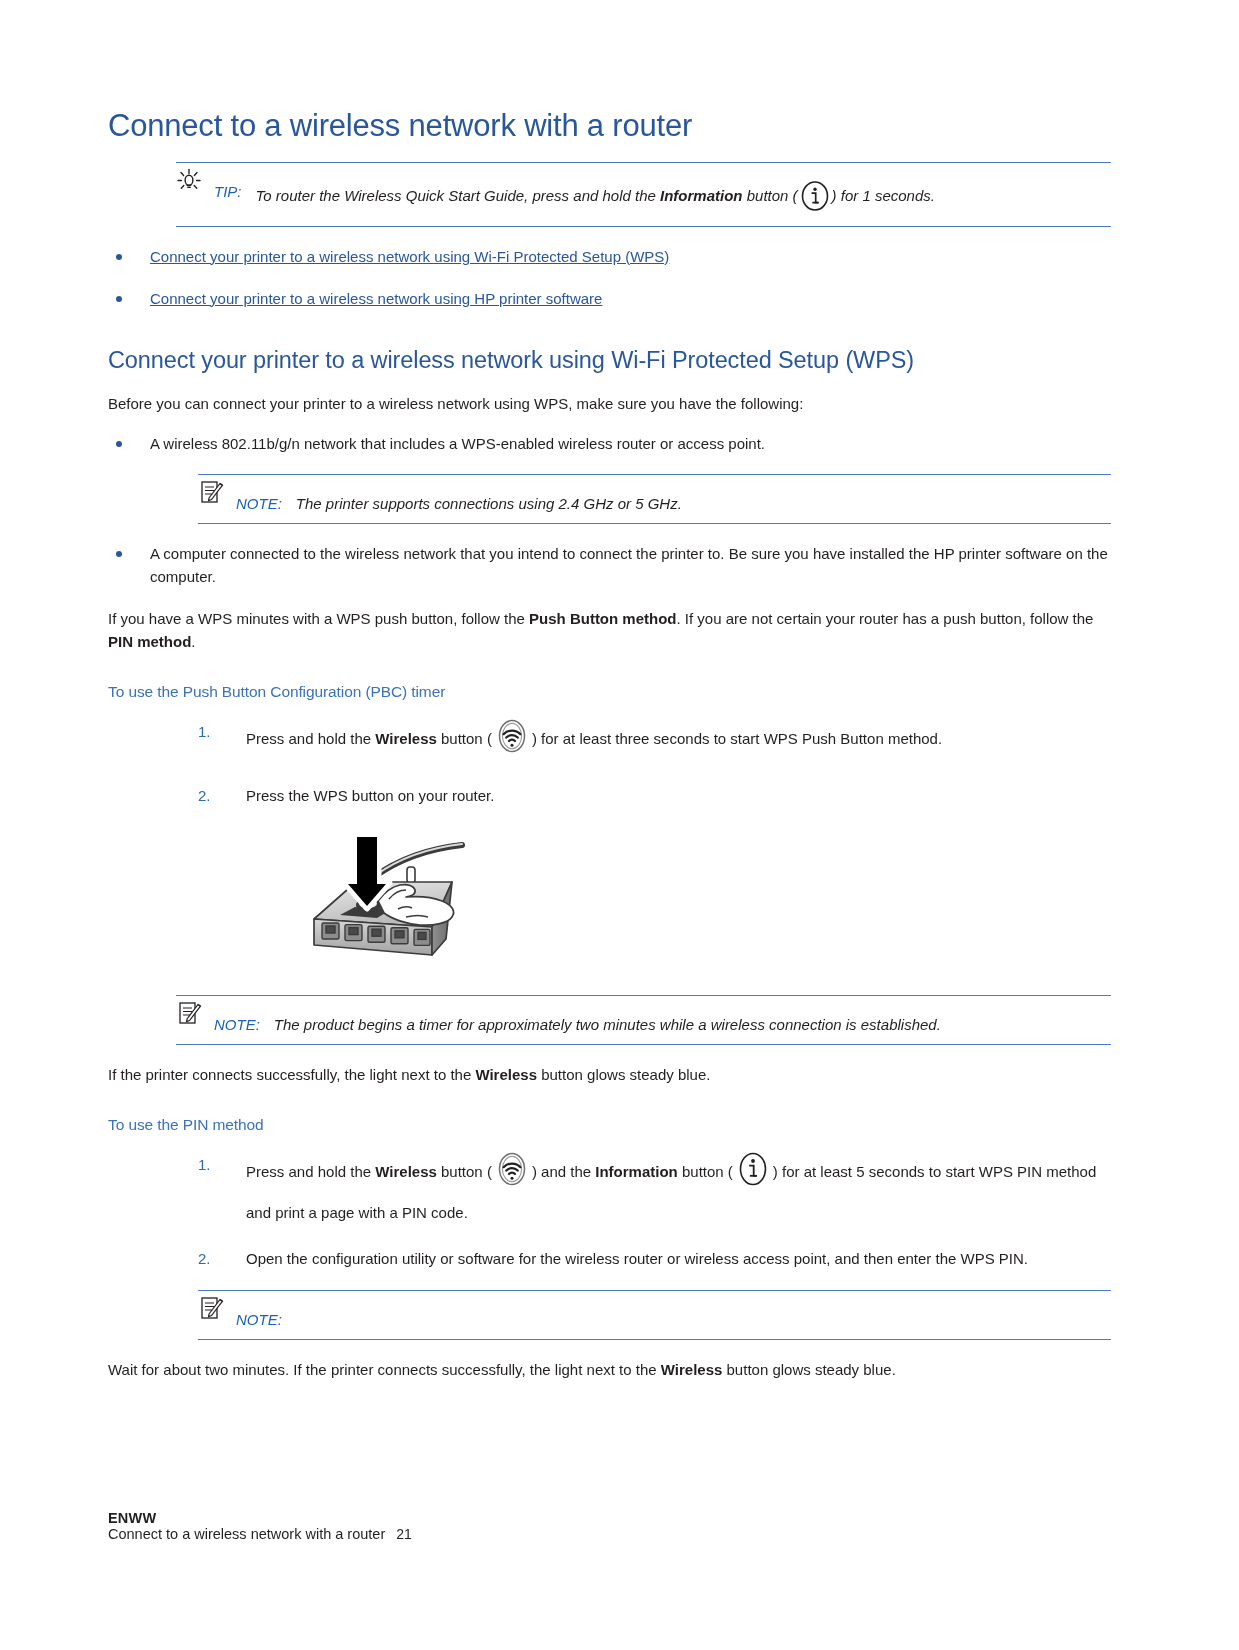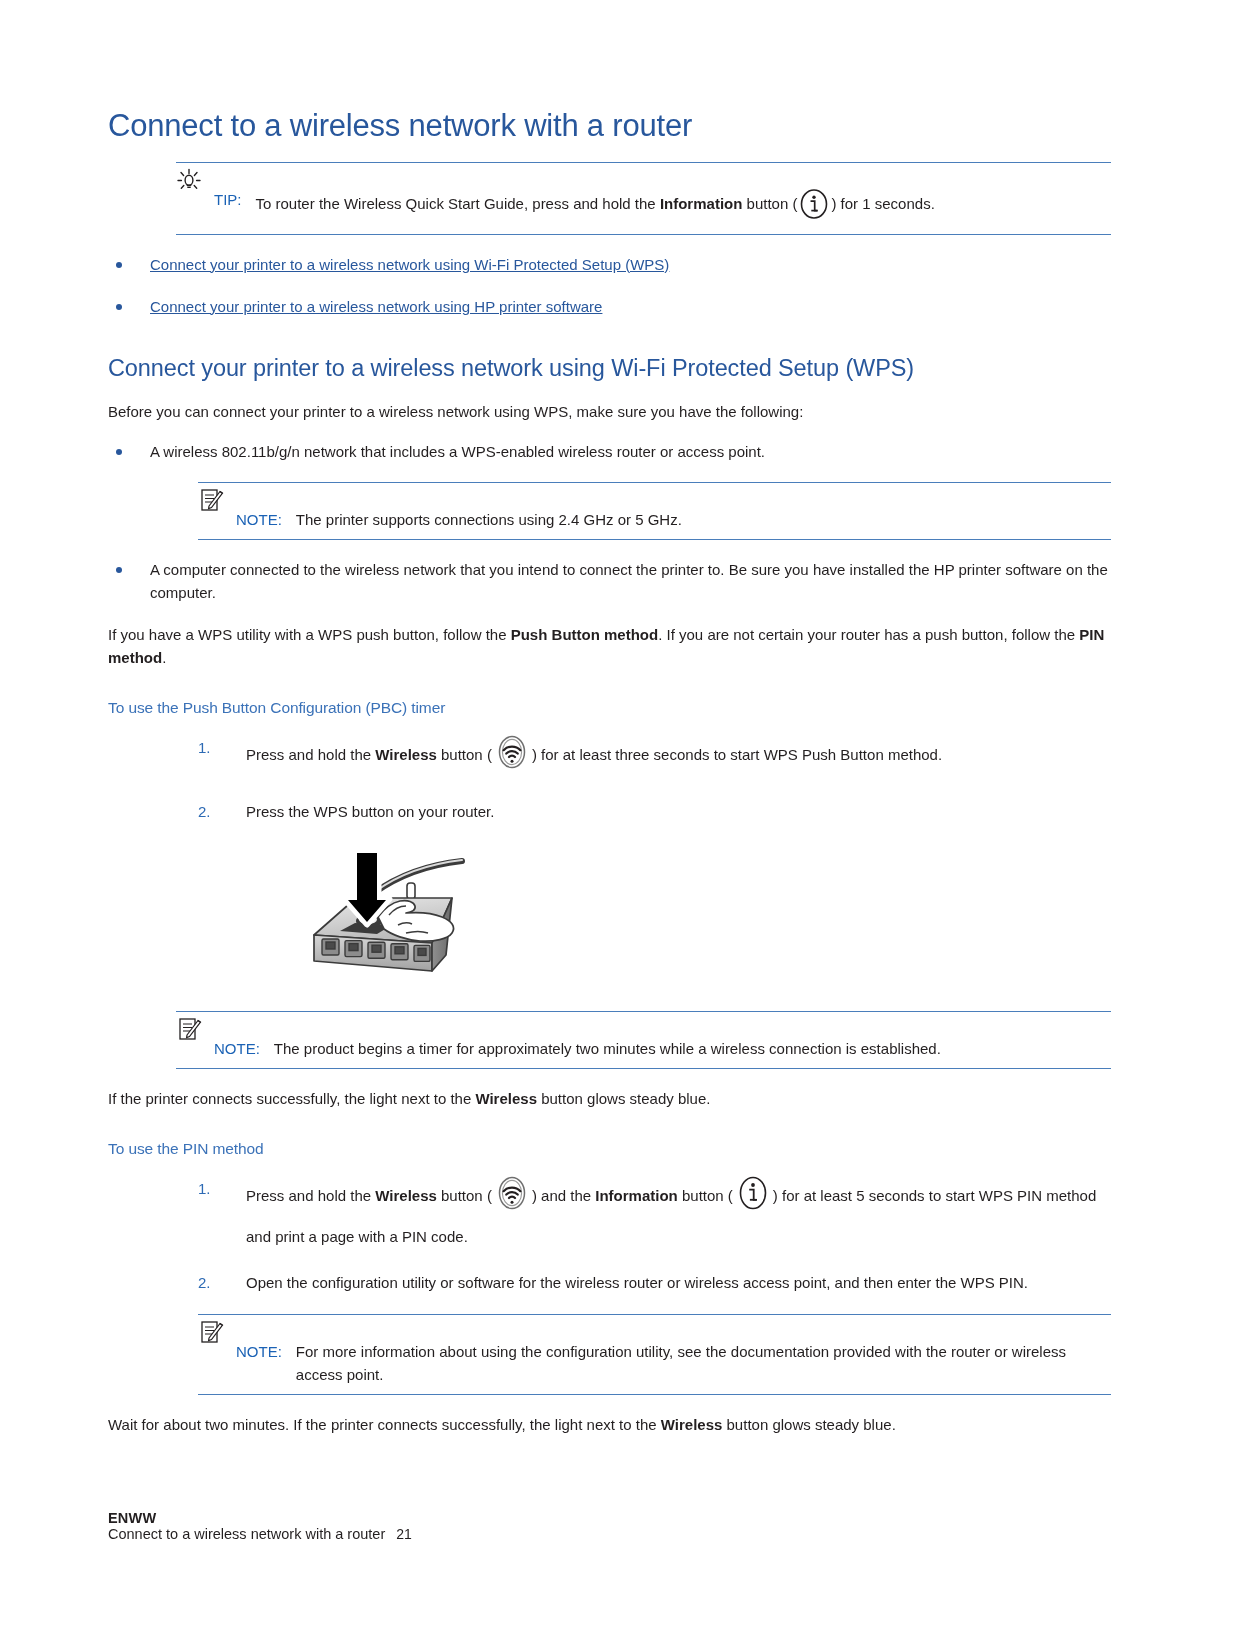--- a/index.html
+++ b/index.html
@@ -65,22 +65,23 @@
     margin-left: 90px;
   }
 
   b, .bold { font-weight: 700; }
 
   
   .admon {
     position: relative;
     border-top: 1.6px solid #4a7ebb;
     border-bottom: 1.6px solid #4a7ebb;
-    padding: 25px 0 8px 0;
+    padding: 17px 0 8px 0;
     margin: 0 0 18px 0;
+    font-style: italic;
   }
   .admon-inner {
     display: flex;
     align-items: flex-start;
     padding-left: 38px;
   }
   .admon-icon {
     position: absolute;
     left: -2px;
     top: 3px;
@@ -263,21 +264,21 @@
       <div class="admon-inner">
         <span class="admon-label">NOTE:</span>
         <span class="admon-text">The printer supports connections using 2.4 GHz or 5 GHz.</span>
       </div>
     </div>
 
     <ul class="bullets req-list">
       <li>A computer connected to the wireless network that you intend to connect the printer to. Be sure you have installed the HP printer software on the computer.</li>
     </ul>
 
-    <p class="body-text indent"><span>If you have a WPS utility with a WPS push button, follow the </span><b>Push Button method</b><span>. If you are not certain your router has a push button, follow the </span><b>PIN method</b><span>.</span></p>
+    <p class="body-text indent"><span>If you have a WPS minutes with a WPS push button, follow the </span><b>Push Button method</b><span>. If you are not certain your router has a push button, follow the </span><b>PIN method</b><span>.</span></p>
 
     <h3 class="doc-h3">To use the Push Button Configuration (PBC) timer</h3>
 
     <div class="steps-wrap">
       <ol class="steps">
         <li>
           <span class="num">1.</span><span>Press and hold the </span><b>Wireless</b><span> button (</span><span class="btn-glyph"><svg width="38" height="38" viewBox="0 0 38 38">
                 <ellipse cx="19" cy="19" rx="12.5" ry="15.5" fill="#ffffff" stroke="#6f6f6f" stroke-width="1.5"></ellipse>
                 <ellipse cx="19" cy="19" rx="9.6" ry="12.6" fill="#ffffff" stroke="#9a9a9a" stroke-width="1.1"></ellipse>
                 <path d="M10.6 17.2 A11.5 11.5 0 0 1 27.4 17.2" fill="none" stroke="#231f20" stroke-width="2.2" stroke-linecap="round"></path>
@@ -396,21 +397,20 @@
       <span class="admon-icon">
         <svg width="30" height="28" viewBox="0 0 30 28">
           <rect x="6" y="4" width="15" height="20" fill="#ffffff" stroke="#231f20" stroke-width="1.3"></rect>
           <path d="M9 9 h9 M9 12.5 h9 M9 16 h7" stroke="#231f20" stroke-width="1.1"></path>
           <path d="M13 20 L24 5.5 L26.5 7.2 L15.5 21.6 L12.6 22.6 Z" fill="#ffffff" stroke="#231f20" stroke-width="1.2"></path>
           <path d="M24 5.5 L26.5 7.2" stroke="#231f20" stroke-width="1.2"></path>
         </svg>
       </span>
       <div class="admon-inner">
         <span class="admon-label">NOTE:</span>
-        <span class="admon-text">For more information about using the configuration utility, see the documentation provided with the router or wireless access point.</span>
       </div>
     </div>
 
     <p class="body-text indent"><span>Wait for about two minutes. If the printer connects successfully, the light next to the </span><b>Wireless</b><span> button glows steady blue.</span></p>
 
   </div>
 
   <div class="footer">
     <span class="footer-left">ENWW</span>
     <span class="footer-right">

